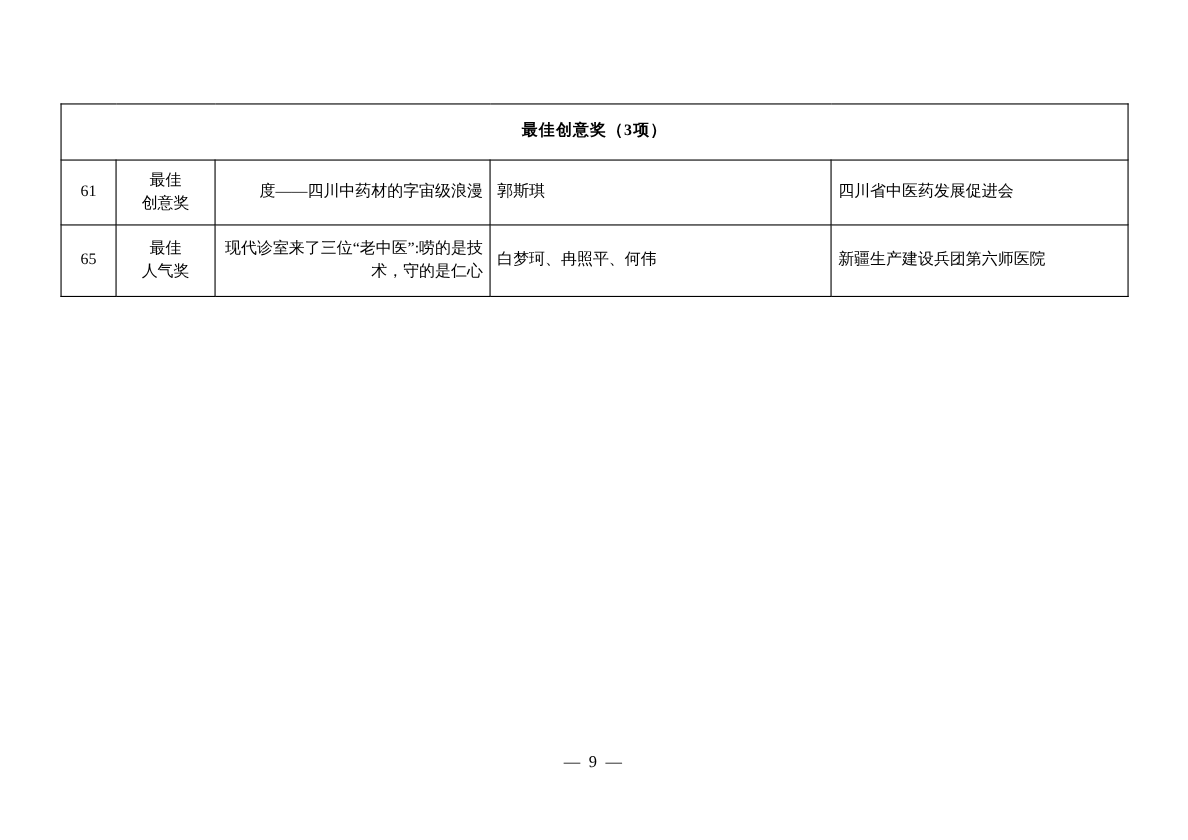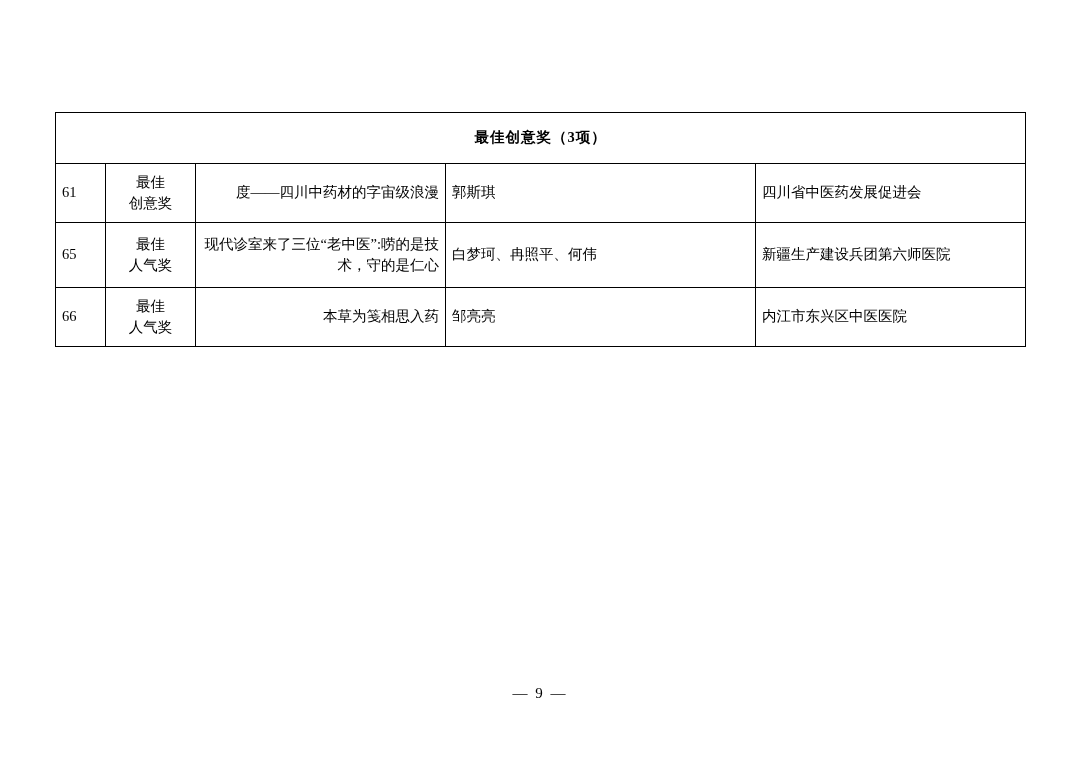--- a/index.html
+++ b/index.html
@@ -18,21 +18,21 @@
   .page {
     position: absolute;
     left: 0;
     top: 0;
     width: 1080px;
     height: 764px;
   }
   .table-wrap {
     position: absolute;
     left: 55px;
-    top: 112px;
+    top: 94px;
     width: 970px;
   }
   table.award-table {
     border-collapse: collapse;
     width: 970px;
     table-layout: fixed;
   }
   table.award-table td {
     border: 1px solid #000000;
     padding: 4px 6px;
@@ -43,21 +43,21 @@
   }
   td.section-title {
     text-align: center;
     font-weight: bold;
     height: 42px;
     letter-spacing: 1px;
     font-size: 15px;
   }
   td.col-index {
     width: 50px;
-    text-align: left;
+    text-align: center;
   }
   td.col-award {
     width: 90px;
     text-align: center;
     line-height: 1.35;
   }
   td.col-work {
     width: 250px;
     text-align: right;
   }
@@ -124,29 +124,19 @@
         <tr class="row-tall">
           <td class="col-index">65</td>
           <td class="col-award award-two-line">
             <span>最佳</span>
             <span>人气奖</span>
           </td>
           <td class="col-work">现代诊室来了三位“老中医”:唠的是技术，守的是仁心</td>
           <td class="col-author">白梦珂、冉照平、何伟</td>
           <td class="col-org">新疆生产建设兵团第六师医院</td>
         </tr>
-        <tr class="row-normal">
-          <td class="col-index">66</td>
-          <td class="col-award award-two-line">
-            <span>最佳</span>
-            <span>人气奖</span>
-          </td>
-          <td class="col-work">本草为笺相思入药</td>
-          <td class="col-author">邹亮亮</td>
-          <td class="col-org">内江市东兴区中医医院</td>
-        </tr>
       </tbody>
     </table>
   </div>
 
   <div class="footer">— 9 —</div>
 
 </div>
 
 </body></html>

